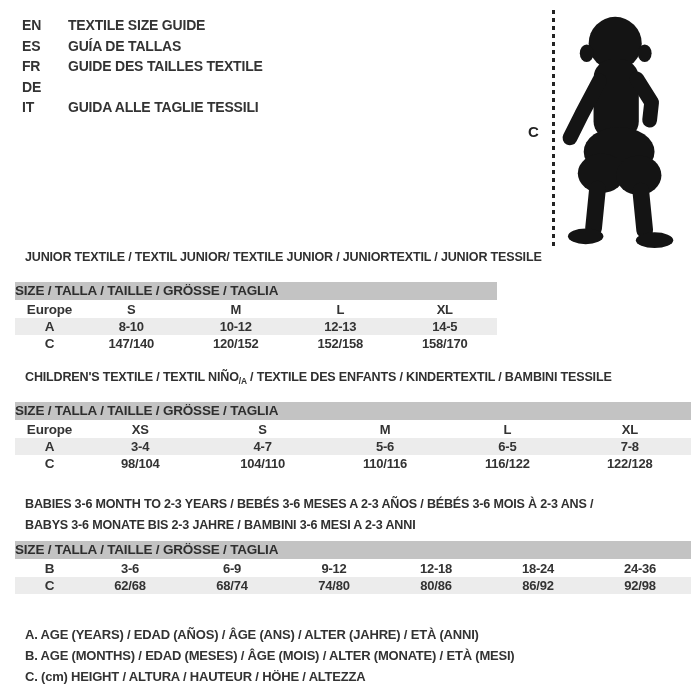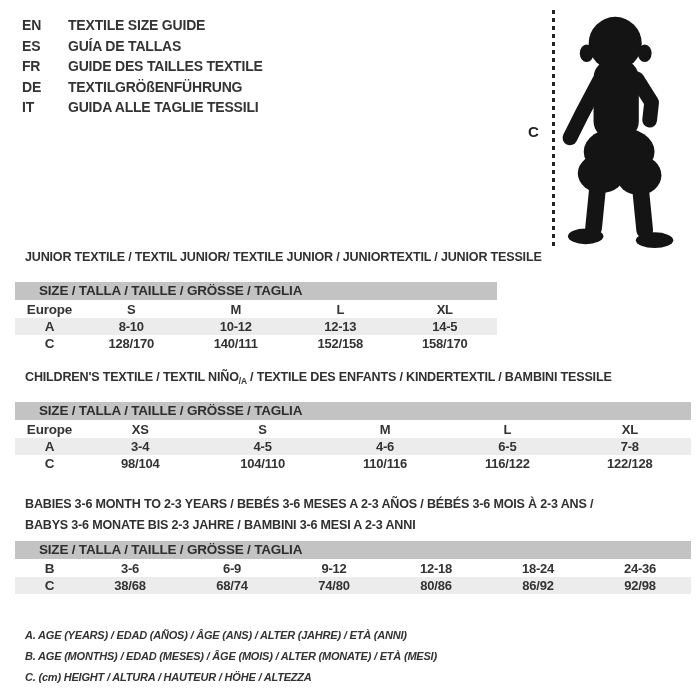--- a/index.html
+++ b/index.html
@@ -26,32 +26,32 @@
   .sec-title {
     position:absolute; left:25px; font-size:13.5px; white-space:nowrap;
     transform:scaleX(0.93); transform-origin:0 50%; color:#303030;
   }
   .sec-title .subscript { font-size:9px; vertical-align:-3px; }
   .two-line { line-height:21px; }
 
   
   .tablewrap { position:absolute; left:15px; }
   .size-bar {
-    background:#c3c3c3; height:18px; line-height:18px; padding-left:24px;
+    background:#c3c3c3; height:18px; line-height:18px; padding-left:0;
     font-size:13.5px; color:#2e2e2e;
   }
   table { border-collapse:collapse; width:100%; table-layout:fixed; margin-top:1px; }
   td { height:17px; font-size:13px; text-align:center; padding:0; color:#333; white-space:nowrap; }
   td.rowlabel { text-align:center; padding-left:5px; font-size:13.5px; }
   tr.shaded { background:#ececec; }
   .w-junior { width:482px; }
   .w-wide { width:676px; }
 
   
-  .footnotes { position:absolute; left:25px; top:625px; font-size:11px; line-height:20.8px;font-style:italic; }
+  .footnotes { position:absolute; left:25px; top:625px; font-size:13px; line-height:20.8px; }
   .footnote { white-space:nowrap; }
 </style>
 </head>
 <body>
 
 <div id="page">
 
   <div class="langs">
     <div class="lang-row">
       <span class="lang-code">EN</span>
@@ -60,21 +60,20 @@
     <div class="lang-row">
       <span class="lang-code">ES</span>
       <span class="lang-label">GUÍA DE TALLAS</span>
     </div>
     <div class="lang-row">
       <span class="lang-code">FR</span>
       <span class="lang-label">GUIDE DES TAILLES TEXTILE</span>
     </div>
     <div class="lang-row">
       <span class="lang-code">DE</span>
-      <span class="lang-label">TEXTILGRÖßENFÜHRUNG</span>
     </div>
     <div class="lang-row">
       <span class="lang-code">IT</span>
       <span class="lang-label">GUIDA ALLE TAGLIE TESSILI</span>
     </div>
   </div>
 
   <div class="dash-line"></div>
   <div class="measure-c">C</div>
   <svg class="figure-svg" width="138" height="244" viewBox="0 0 140 248">
@@ -116,22 +115,22 @@
       </tr>
       <tr class="shaded">
         <td class="rowlabel">A</td>
         <td>8-10</td>
         <td>10-12</td>
         <td>12-13</td>
         <td>14-5</td>
       </tr>
       <tr>
         <td class="rowlabel">C</td>
-        <td>128/170</td>
-        <td>140/111</td>
+        <td>147/140</td>
+        <td>120/152</td>
         <td>152/158</td>
         <td>158/170</td>
       </tr>
     </tbody>
       </table>
   </div>
 
   <div class="sec-title" style="top:369px"><span>CHILDREN'S TEXTILE / TEXTIL NIÑO</span><span class="subscript">/A</span><span> / TEXTILE DES ENFANTS / KINDERTEXTIL / BAMBINI TESSILE</span></div>
   <div class="tablewrap w-wide" style="top:402px">
     <div class="size-bar">SIZE / TALLA / TAILLE / GRÖSSE / TAGLIA</div>
@@ -149,22 +148,22 @@
         <td class="rowlabel">Europe</td>
         <td>XS</td>
         <td>S</td>
         <td>M</td>
         <td>L</td>
         <td>XL</td>
       </tr>
       <tr class="shaded">
         <td class="rowlabel">A</td>
         <td>3-4</td>
-        <td>4-5</td>
-        <td>4-6</td>
+        <td>4-7</td>
+        <td>5-6</td>
         <td>6-5</td>
         <td>7-8</td>
       </tr>
       <tr>
         <td class="rowlabel">C</td>
         <td>98/104</td>
         <td>104/110</td>
         <td>110/116</td>
         <td>116/122</td>
         <td>122/128</td>
@@ -194,21 +193,21 @@
         <td class="rowlabel">B</td>
         <td>3-6</td>
         <td>6-9</td>
         <td>9-12</td>
         <td>12-18</td>
         <td>18-24</td>
         <td>24-36</td>
       </tr>
       <tr class="shaded">
         <td class="rowlabel">C</td>
-        <td>38/68</td>
+        <td>62/68</td>
         <td>68/74</td>
         <td>74/80</td>
         <td>80/86</td>
         <td>86/92</td>
         <td>92/98</td>
       </tr>
     </tbody>
       </table>
   </div>
 

